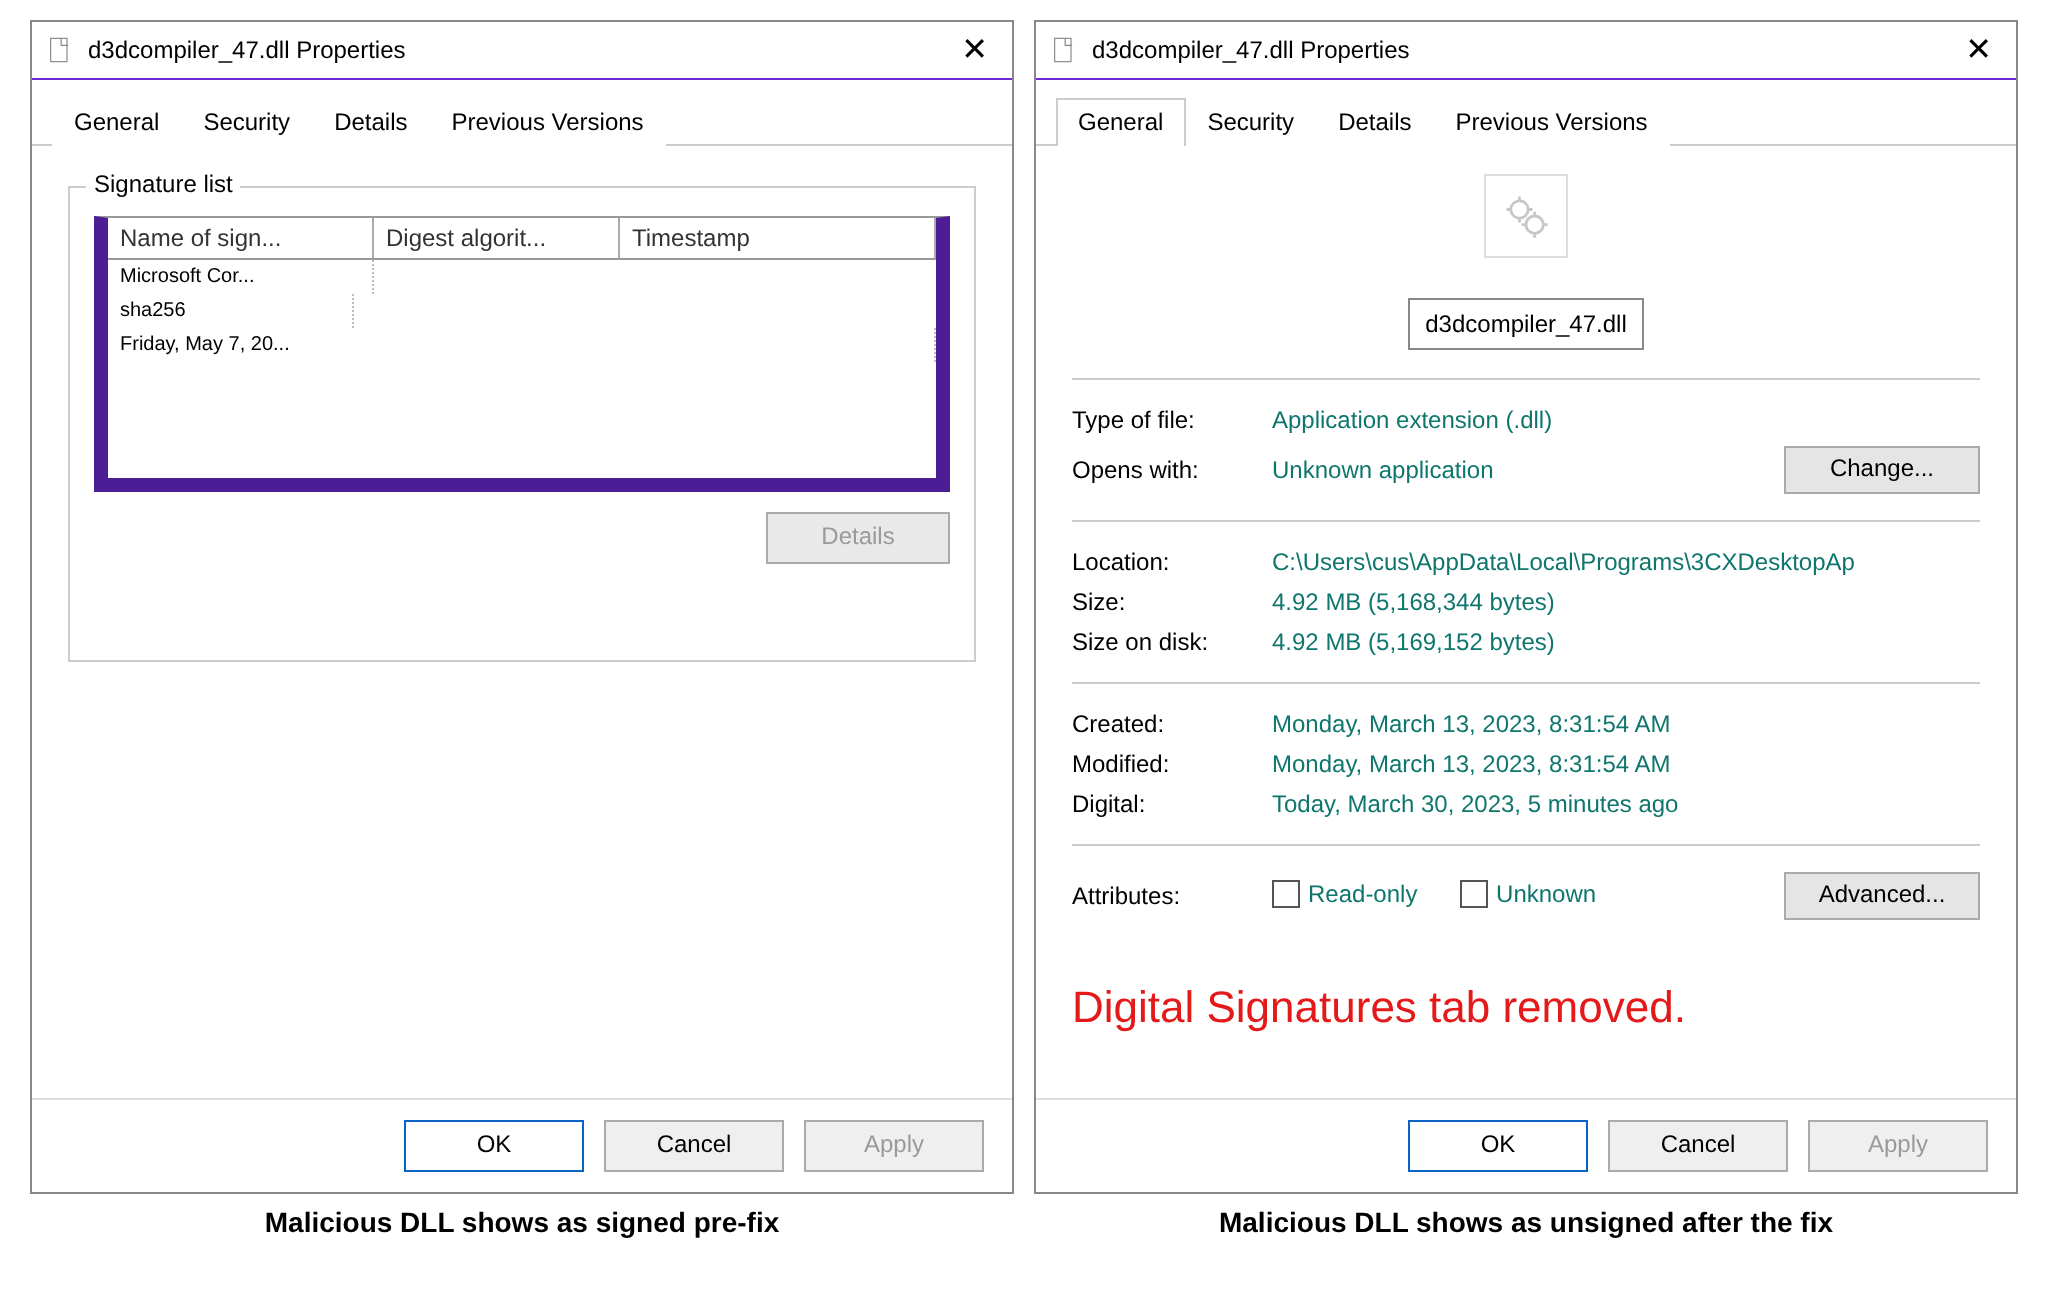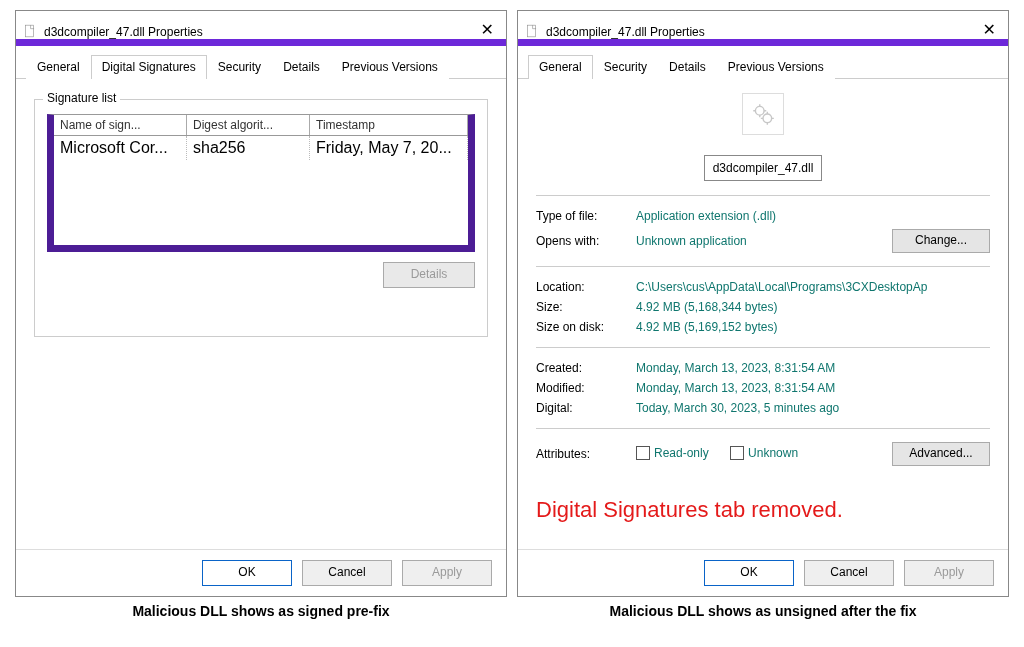--- a/index.html
+++ b/index.html
@@ -25,23 +25,23 @@
     height: 585px;
     border: 1px solid #888;
     background: #fff;
     display: flex;
     flex-direction: column;
     position: relative;
   }
   .titlebar {
     height: 28px;
     display: flex;
-    align-items: flex-end;
+    align-items: center;
     padding: 0 6px;
-    border-bottom: 7px solid #6d28d9;
+    border-bottom: 1px solid #6d28d9;
     gap: 6px;
   }
   .titlebar .icon {
     width: 16px; height: 16px;
     display: inline-flex; align-items: center; justify-content: center;
   }
   .titlebar .title { flex: 1; font-size: 12px; }
   .titlebar .close { font-size: 16px; padding: 0 6px; cursor: default; }
   .tabbar {
     display: flex;
@@ -105,21 +105,21 @@
   .siglist-header > div, .siglist-row > div {
     padding: 3px 6px;
     border-right: 1px dotted #bbb;
     overflow: hidden;
     white-space: nowrap;
   }
   .siglist-header > div { border-right: 1px solid #aaa; }
   .col-name { width: 120px; }
   .col-digest { width: 110px; }
   .col-ts { flex: 1; }
-  .siglist-row { display: flex; font-size: 16px; }
+  .siglist-row { display: flex; font-size: 10px; flex-direction: column; }
   .btnrow { display:flex; justify-content:flex-end; margin-top:10px; }
   .winbtn {
     min-width: 90px;
     height: 24px;
     font-size: 12px;
     border: 1px solid #aaa;
     background: #e5e5e5;
     text-align: center;
     line-height: 22px;
     cursor: default;
@@ -214,21 +214,20 @@
               <rect x="4" y="2" width="14" height="20" fill="#fff" stroke="#888"></rect>
               <path d="M13 2v6h6" fill="none" stroke="#888"></path>
             </svg>
         </span>
         <span class="title">d3dcompiler_47.dll Properties</span>
         <span class="close">✕</span>
       </div>
 
       <div class="tabbar">
         <div class="tab">General</div>
-        <div class="tab active">Digital Signatures</div>
         <div class="tab">Security</div>
         <div class="tab">Details</div>
         <div class="tab">Previous Versions</div>
       </div>
 
       <div class="tabcontent">
         <svg class="arrow" width="90" height="60">
           <defs>
               <marker id="ah" markerWidth="8" markerHeight="8" refX="6" refY="3" orient="auto">
                 <path d="M0,0 L6,3 L0,6 Z" fill="#e41a1a"></path>

